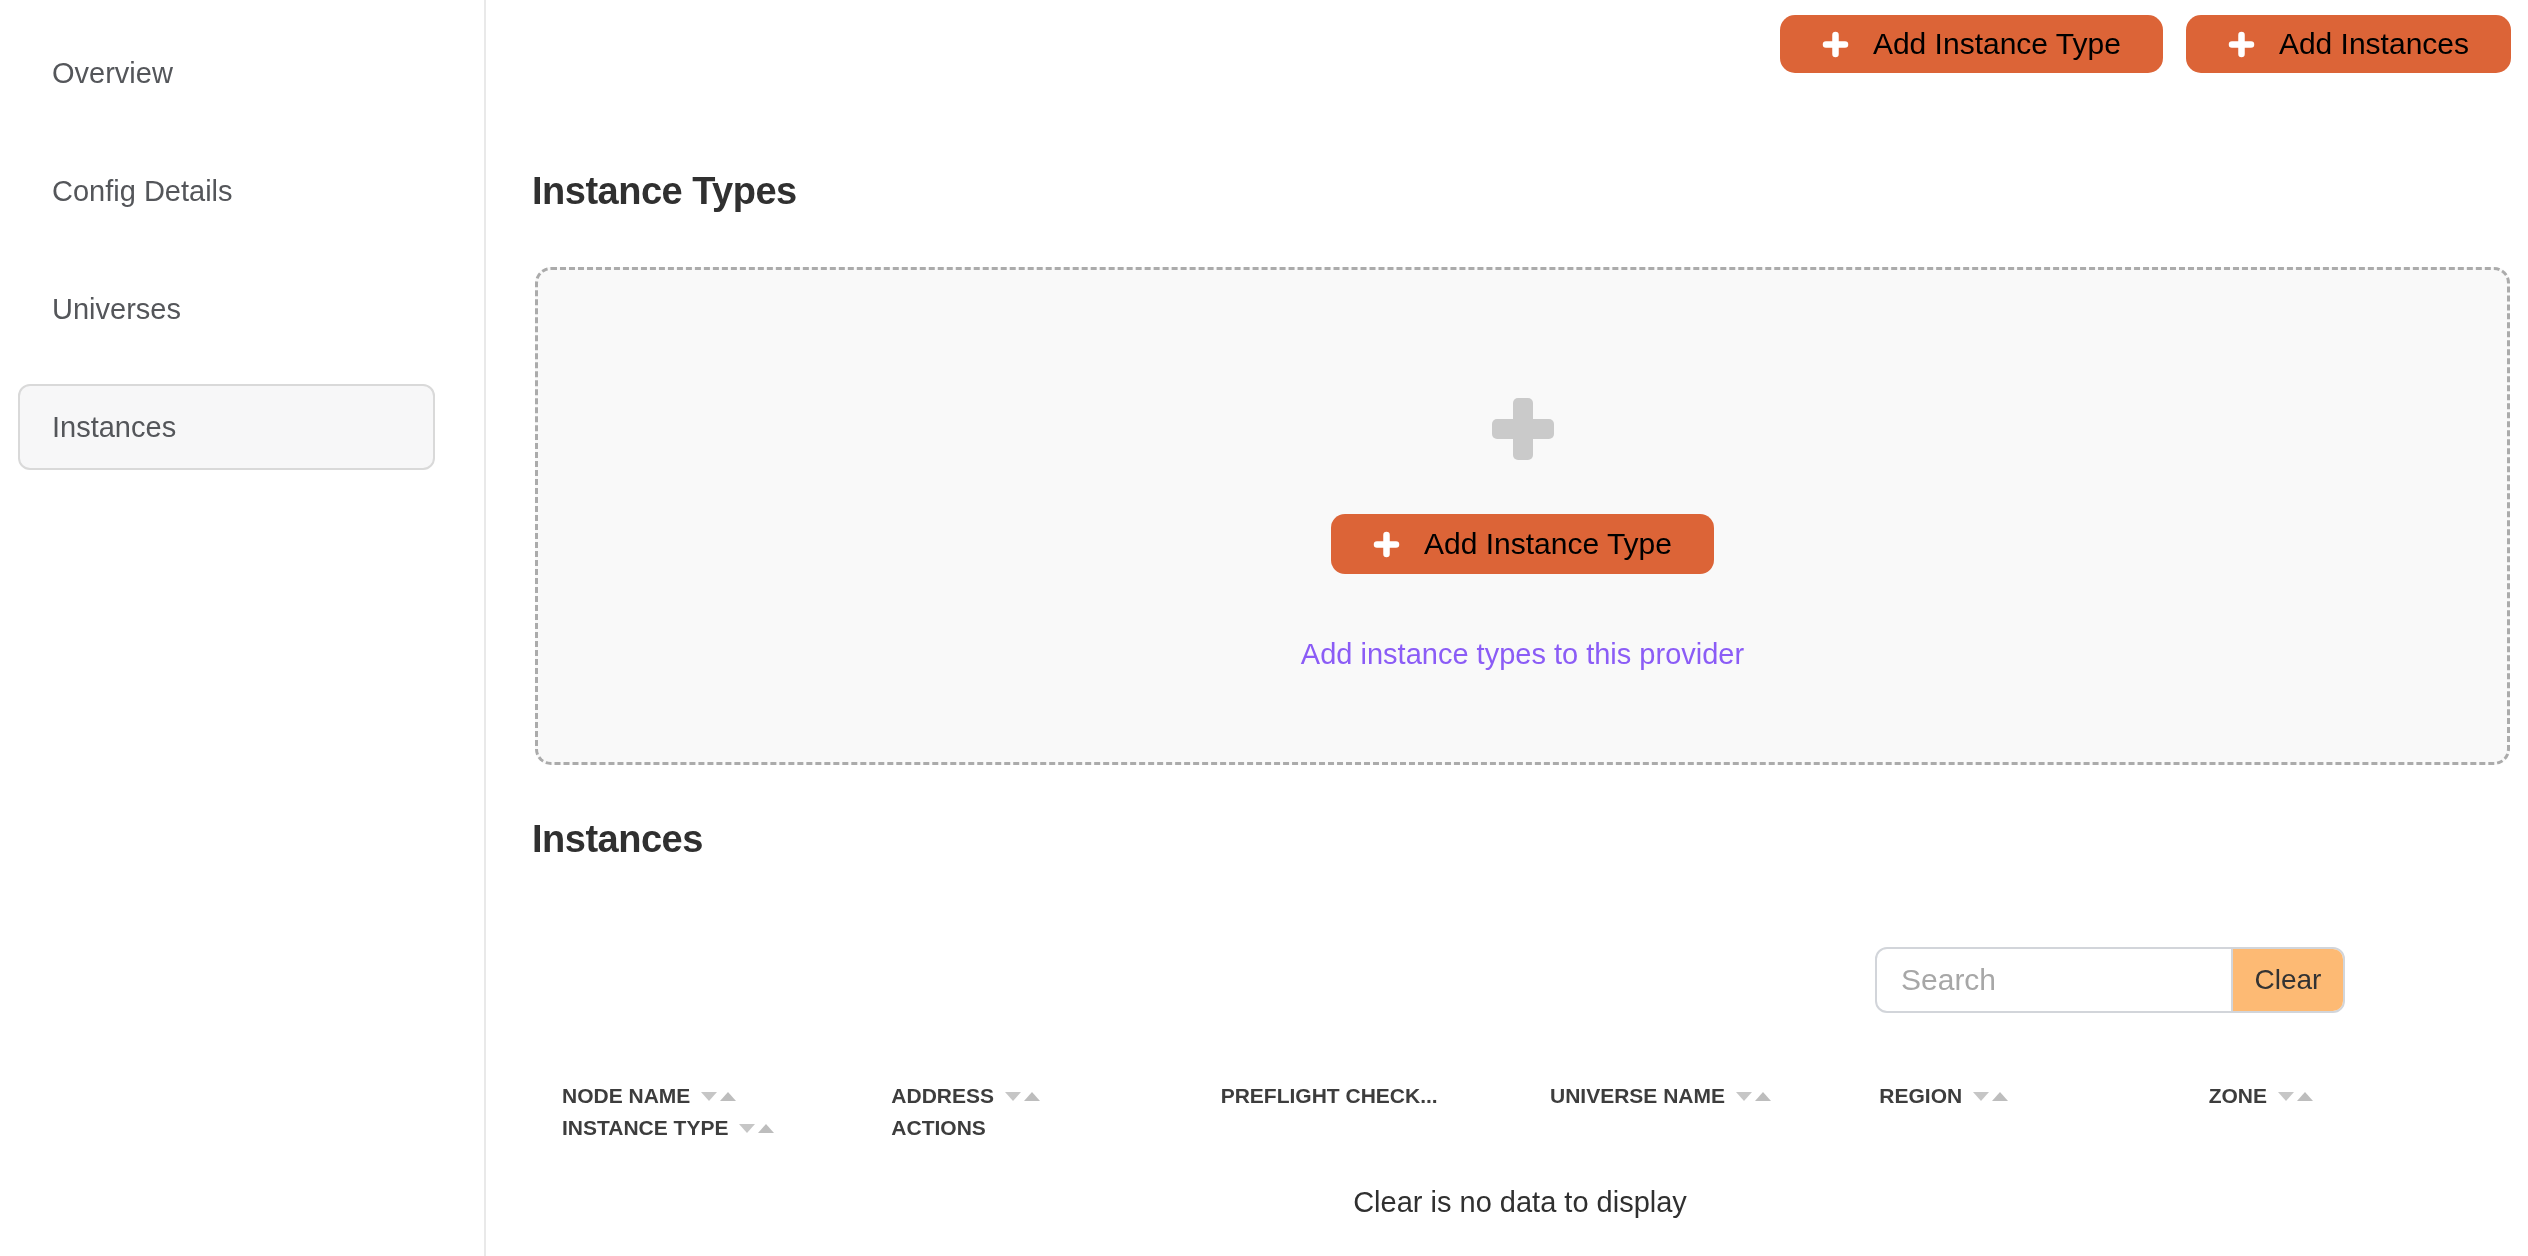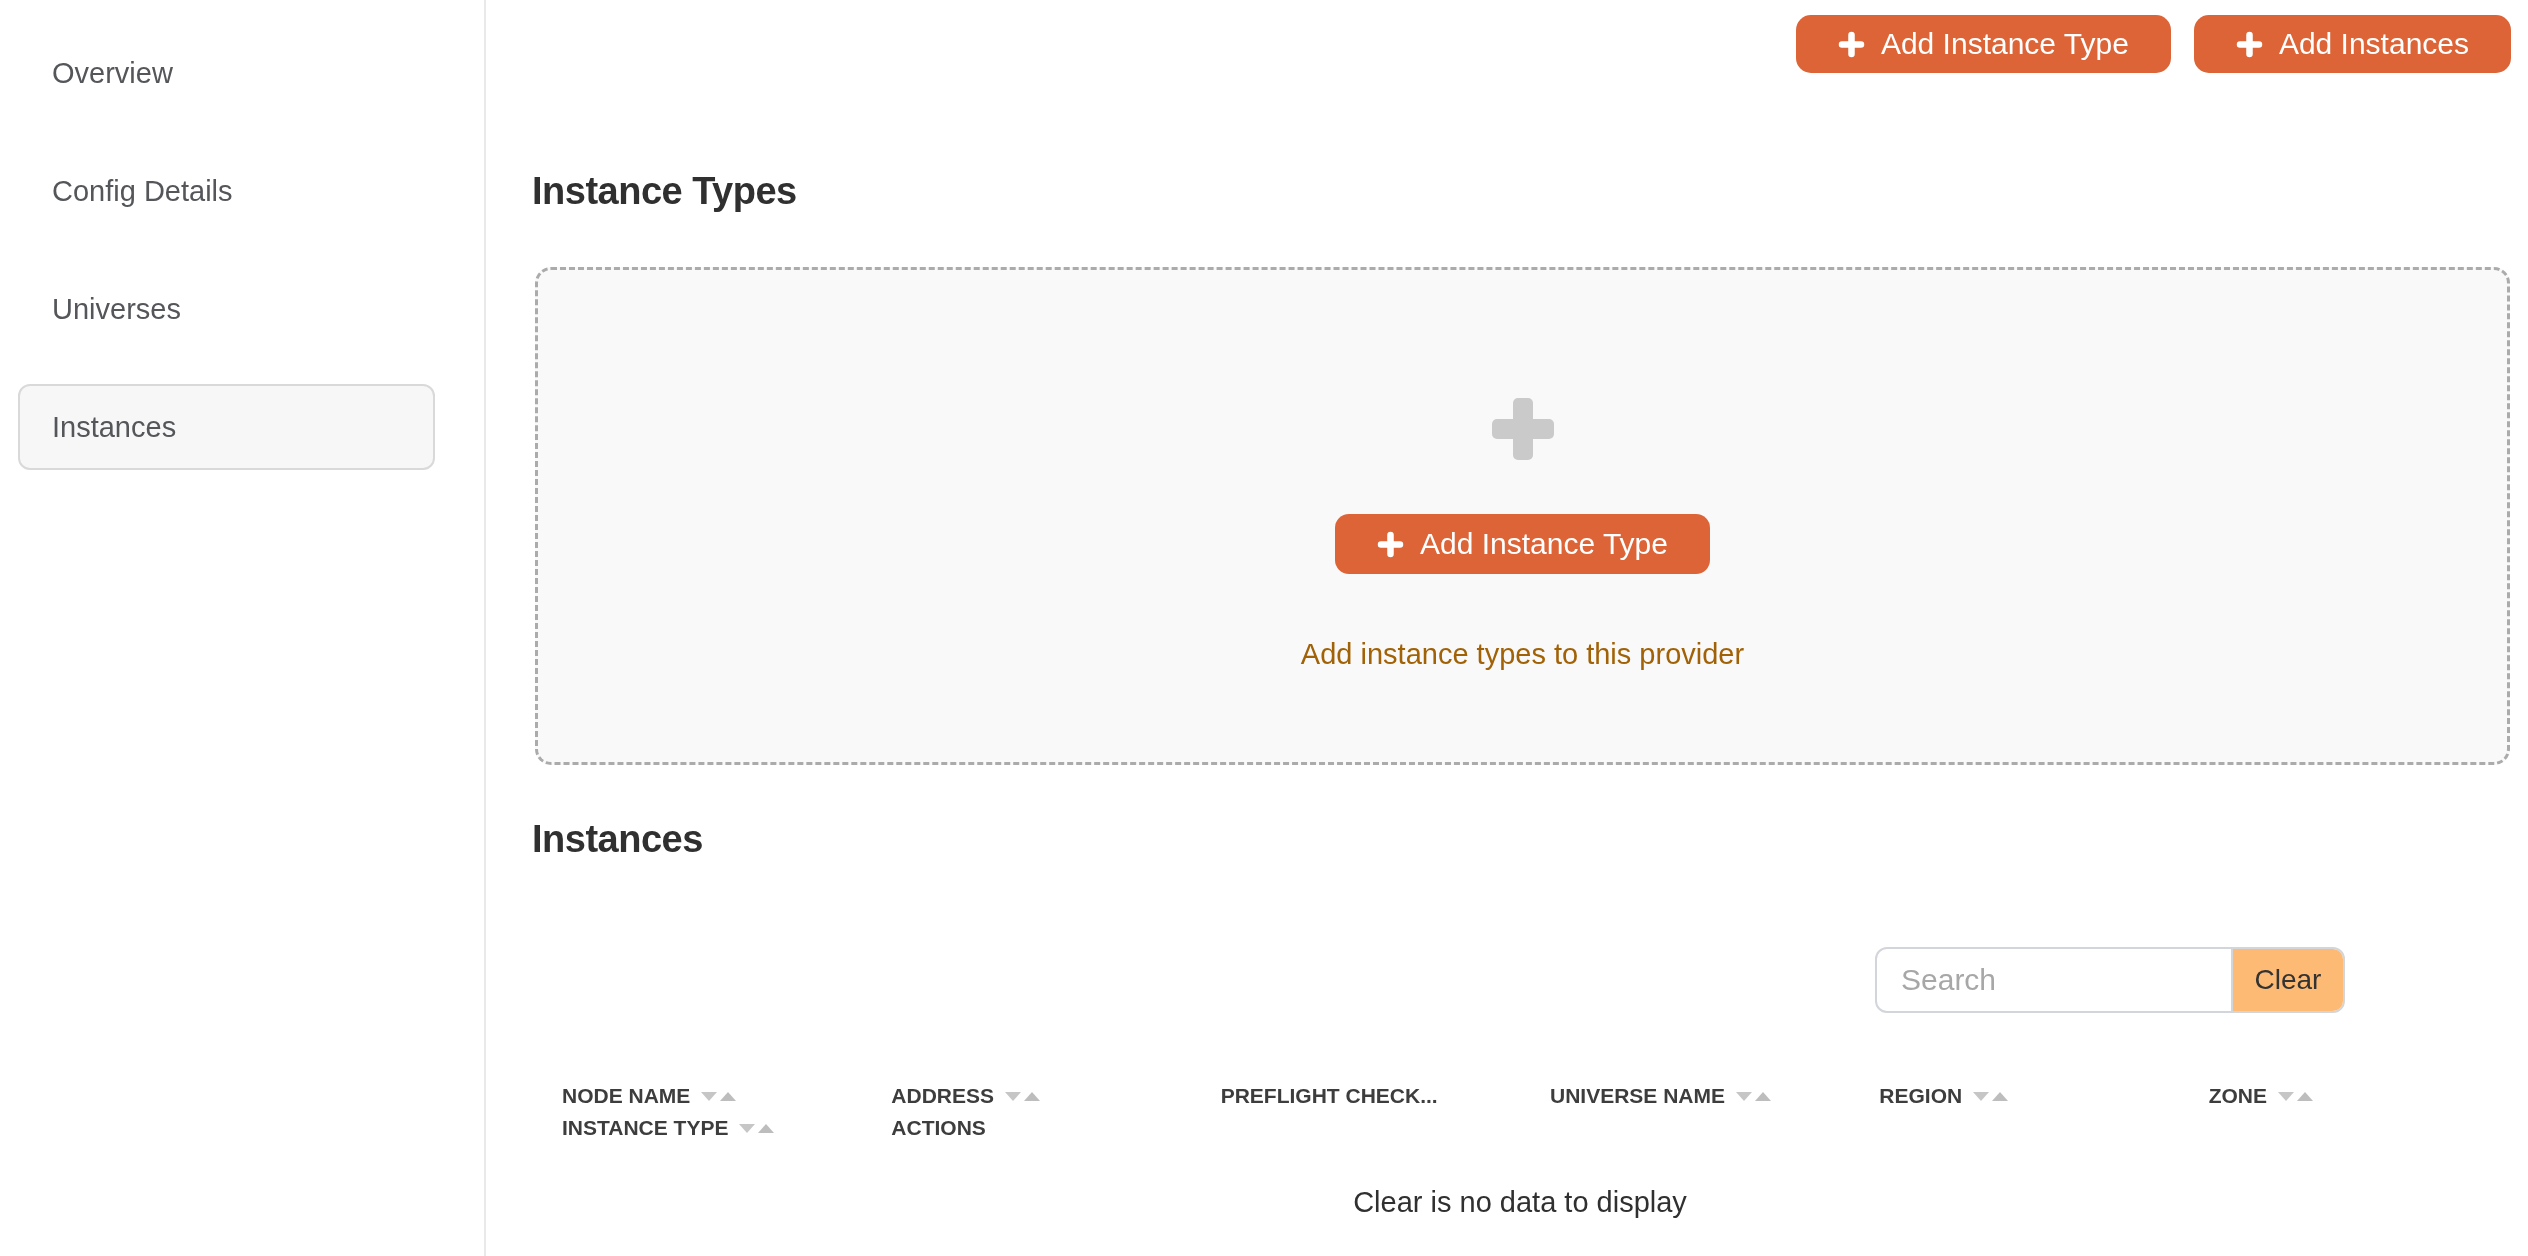--- a/index.html
+++ b/index.html
@@ -22,44 +22,44 @@
   }
   .sidebar-item.selected { background:#f7f7f8; border-color:#d9d9d9; }
 
   
   .content { position:absolute; left:488px; top:0; right:0; bottom:0; }
 
   .top-actions {
     position:absolute; top:15px; right:17px; display:flex; gap:23px;
   }
   .btn-orange {
-    display:inline-flex; align-items:center; justify-content:center; gap:16px;
+    display:inline-flex; align-items:center; justify-content:center; gap:24px;
     height:58px; padding:0 42px; border:none; border-radius:15px;
-    color:#ffffff; font-size:30px; font-family:inherit; cursor:pointer;
+    color:#000000; font-size:30px; font-family:inherit; cursor:pointer;
     background:#dc6437;
   }
   .btn-orange svg { display:block; }
 
   .section-title {
     position:absolute; left:44px; margin:0;
     font-size:38px; font-weight:700; color:#303030; line-height:1;
     letter-spacing:-0.5px;
   }
   #instance-types-title { top:172px; }
   #instances-title { top:820px; }
 
   .empty-panel {
     position:absolute; left:47px; top:267px; width:1975px; height:498px;
     box-sizing:border-box; border:3px dashed #ababab; border-radius:16px;
     background:#f9f9f9; display:flex; flex-direction:column; align-items:center;
   }
   .big-plus { margin-top:128px; }
   .empty-panel .btn-orange { margin-top:50px; height:60px; border-radius:14px; }
   .empty-panel-hint {
-    margin:64px 0 0 0; font-size:29px; color:#a16207;
+    margin:64px 0 0 0; font-size:29px; color:#8b5cf6;
   }
 
   
   .search-group {
     position:absolute; left:1387px; top:947px; width:470px; height:66px;
     box-sizing:border-box; border:2px solid #d2d5da; border-radius:12px;
     display:flex; background:#fff; overflow:hidden;
   }
   .search-group input {
     flex:1; min-width:0; border:none; outline:none; font-family:inherit;

